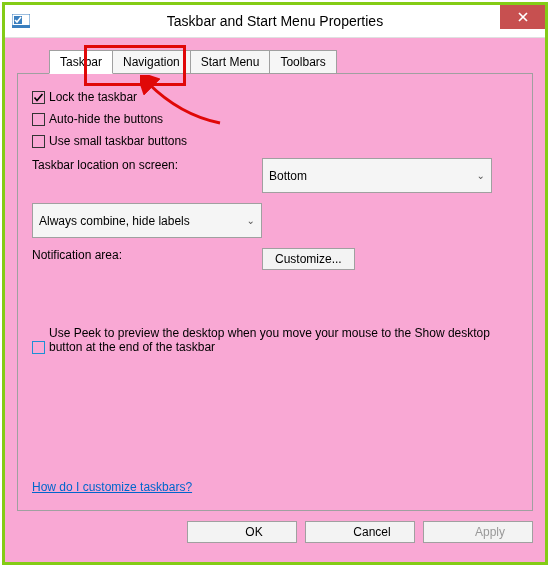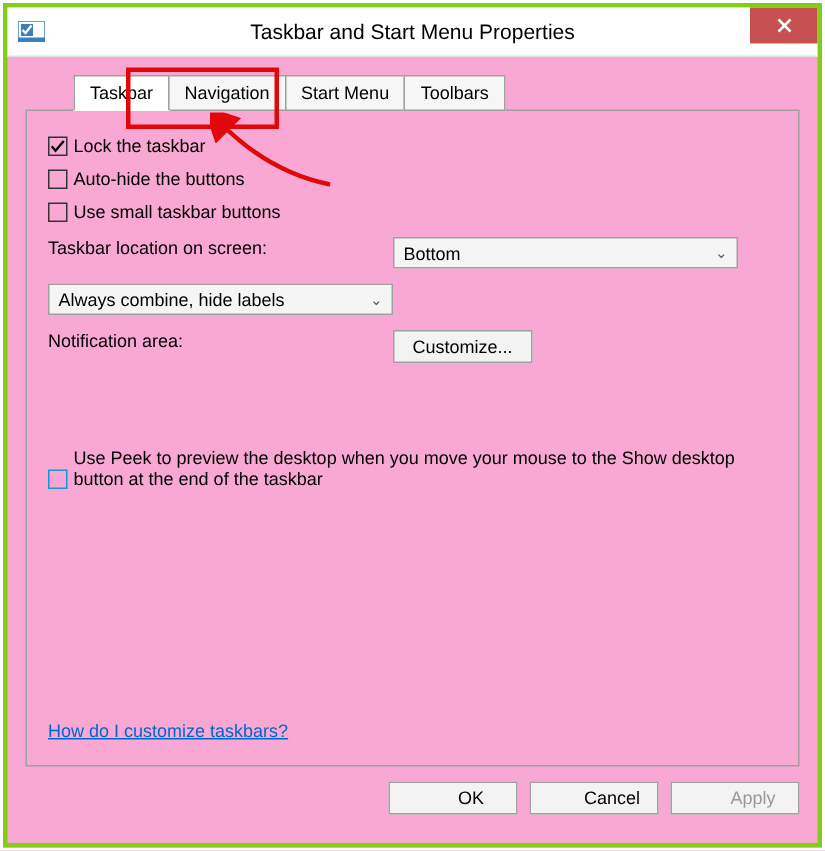--- a/index.html
+++ b/index.html
@@ -114,21 +114,21 @@
     margin-bottom: 10px;
     margin-top: 10px;
   }
   .form-label {
     width: 230px;
   }
   .combo {
     border: 1px solid #a0a0a0;
     background: #f5f5f5;
     width: 230px;
-    height: 21px;
+    height: 35px;
     padding: 0 6px;
     display: flex;
     align-items: center;
     justify-content: space-between;
     font-size: 12px;
     box-sizing: border-box;
   }
   .combo .arrow {
     font-size: 10px;
     color: #555;
@@ -166,21 +166,21 @@
     left: 14px;
     cursor: default;
   }
   .bottom-btns {
     display: flex;
     justify-content: flex-end;
     gap: 8px;
     margin: 10px 12px 0 0;
   }
   .bottom-btns .btn {
-    width: 86px;
+    width: 110px;
     padding-left: 36px;
   }
   .btn.disabled {
     color: #999;
   }
 
   .annot-box {
     position: absolute;
     border: 3px solid #e00808;
     top: 40px;

